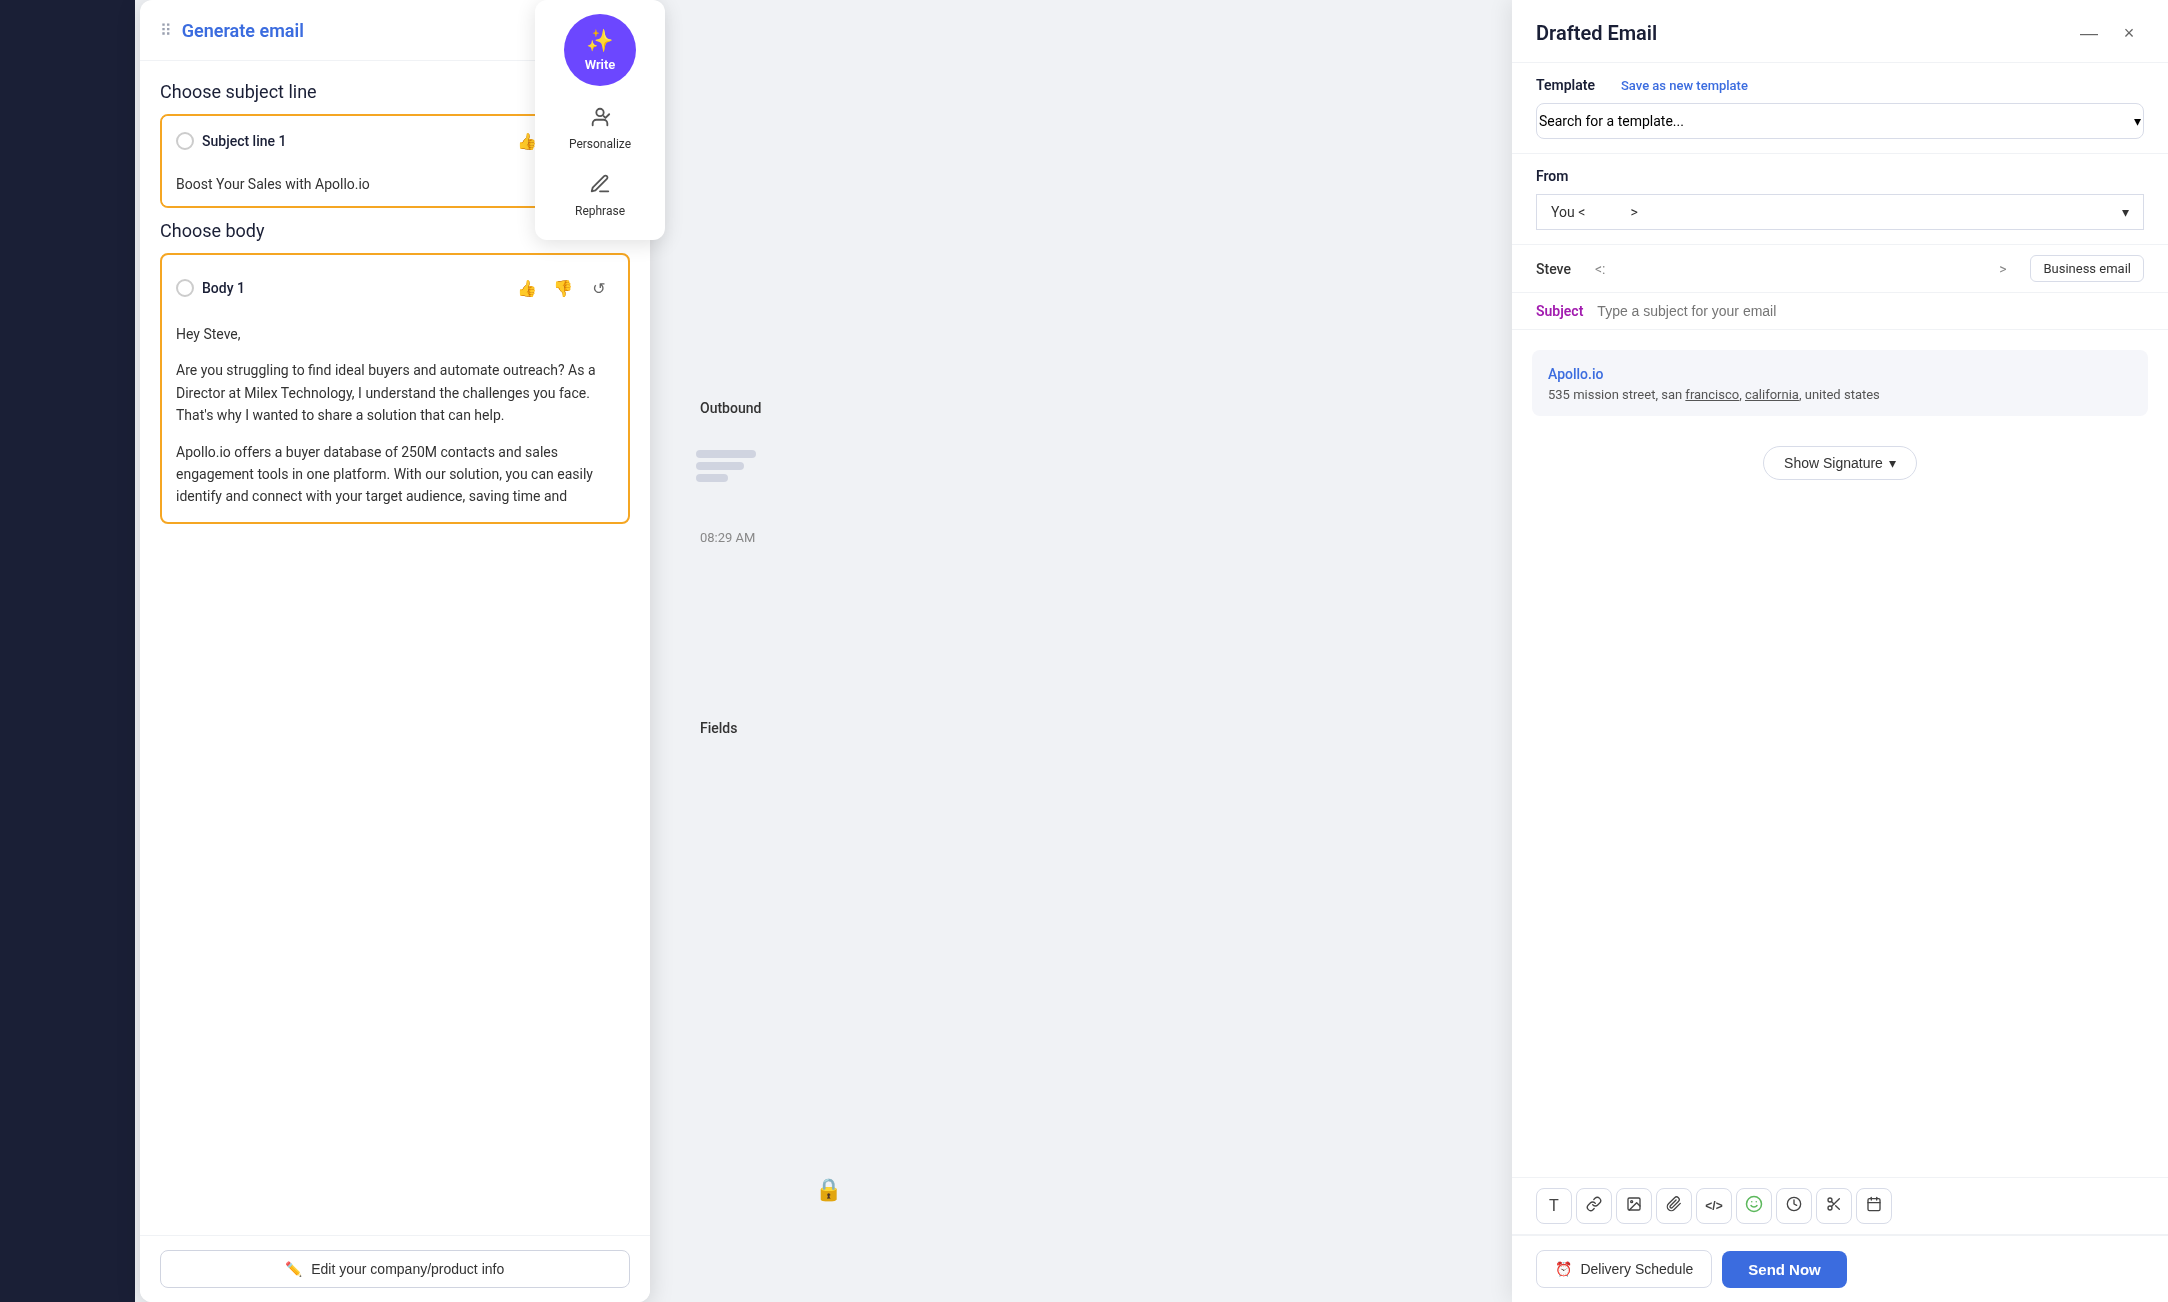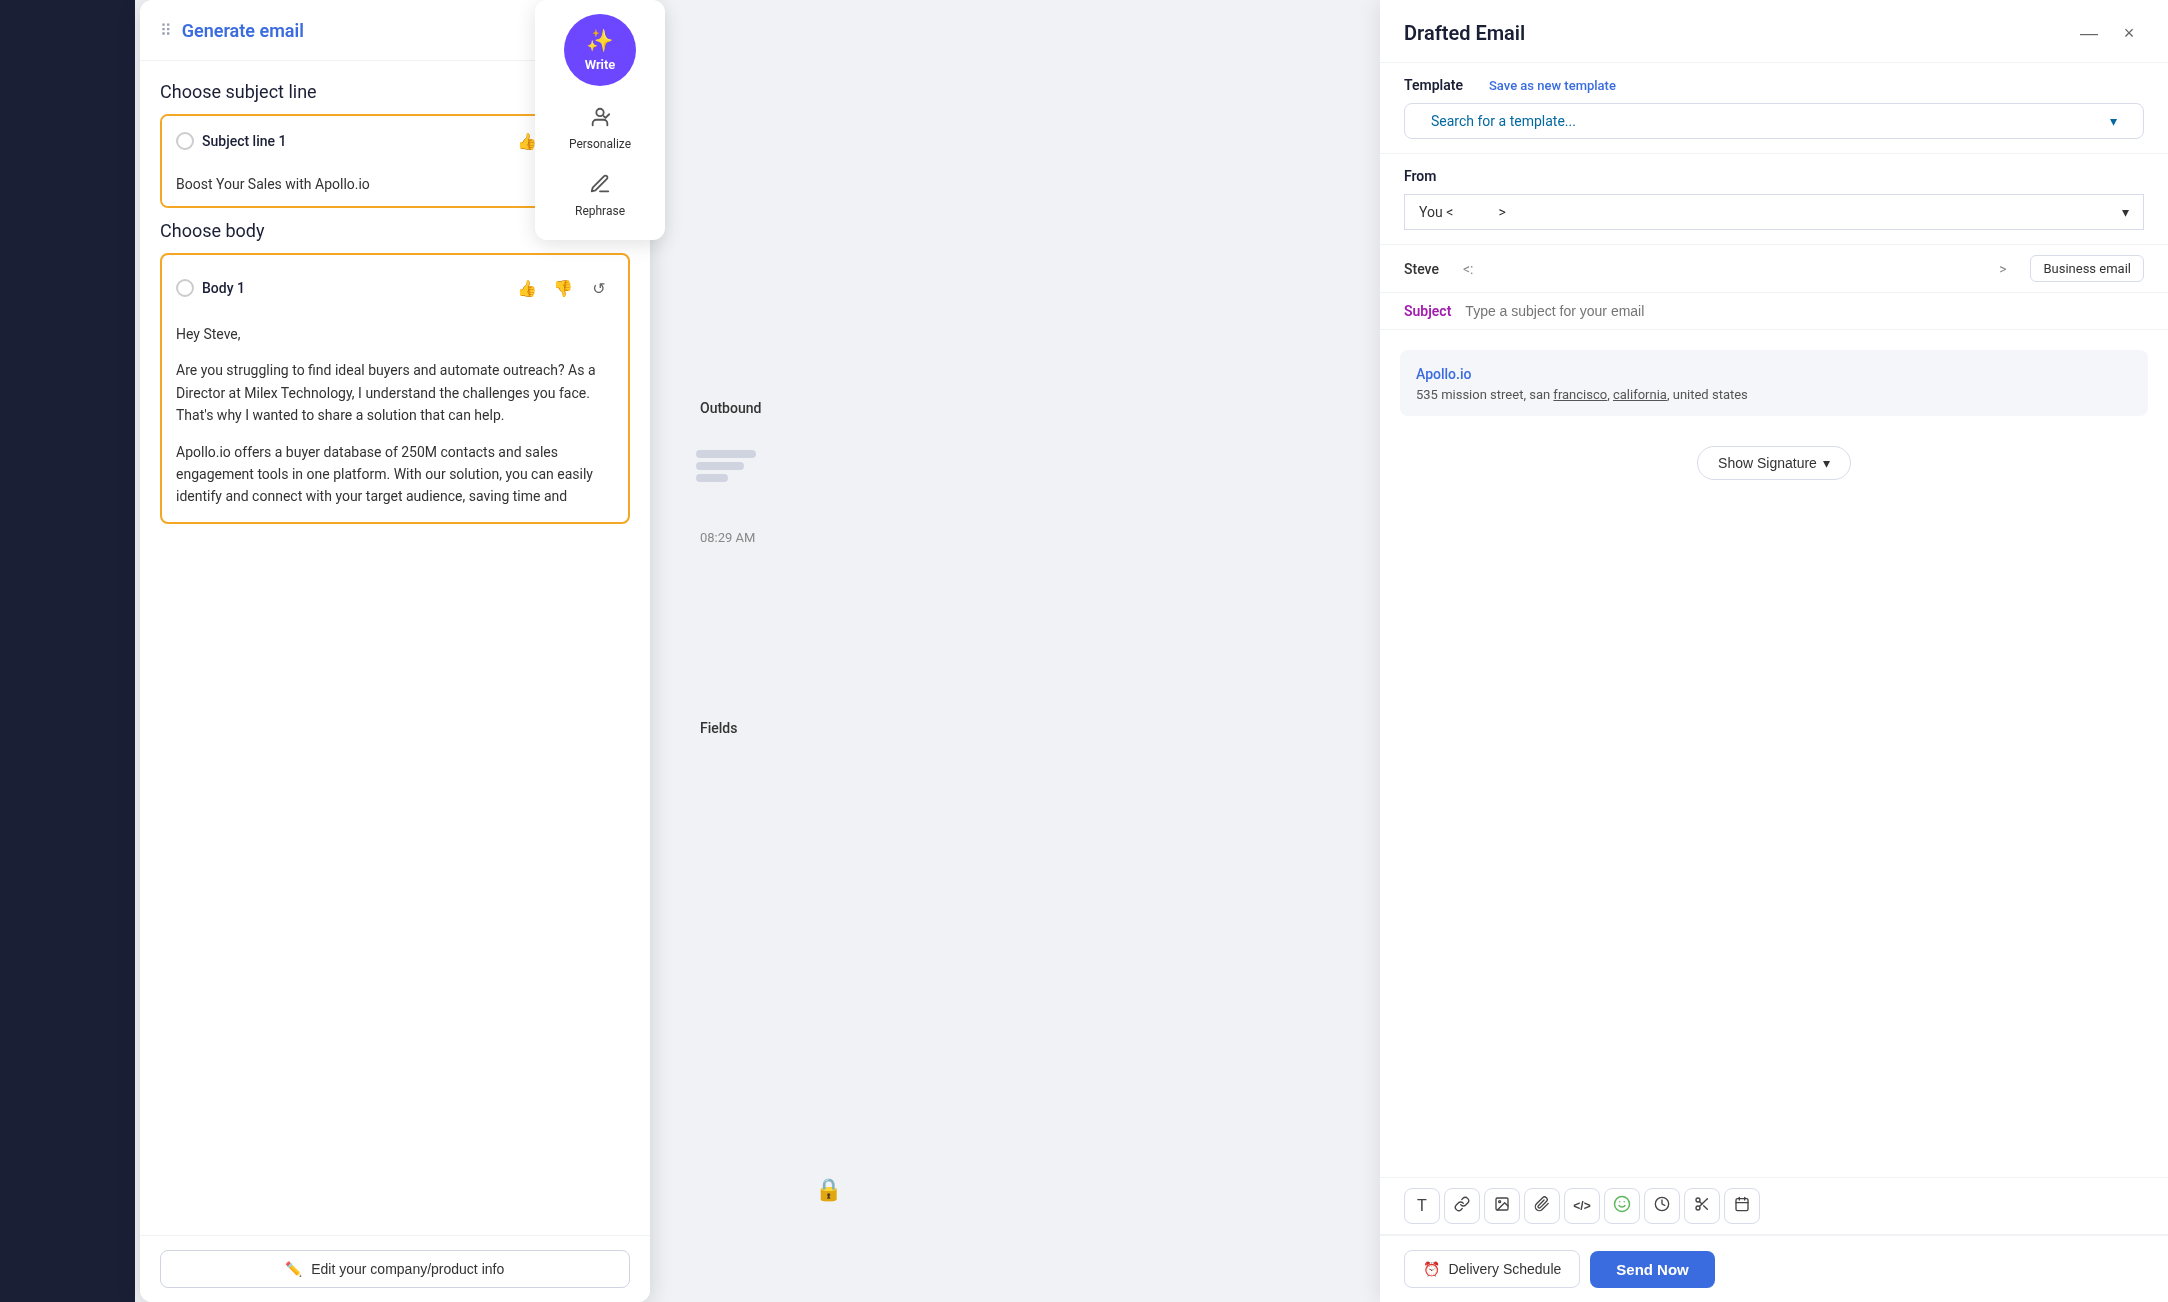--- a/index.html
+++ b/index.html
@@ -274,21 +274,21 @@
       position: absolute;
       bottom: 100px; left: 815px;
       font-size: 22px;
       color: #9aa0b0;
     }
 
     
     .drafted-panel {
       position: absolute;
       right: 0; top: 0;
-      width: 788px; bottom: 0;
+      width: 656px; bottom: 0;
       background: #fff;
       box-shadow: -4px 0 20px rgba(0,0,0,0.08);
       z-index: 10;
       display: flex;
       flex-direction: column;
     }
 
     .drafted-header {
       display: flex;
       align-items: center;
@@ -338,25 +338,25 @@
       flex-shrink: 0;
     }
     .form-control {
       flex: 1;
       display: flex;
       align-items: center;
       gap: 8px;
     }
     .template-select {
       flex: 1;
-      padding: 9px 26px;
+      padding: 9px 2px;
       border: 1.5px solid #d8dce8;
       border-radius: 8px;
       font-size: 14px;
-      color: #0369a1;
+      color: #000000;
       background: #fff;
       cursor: pointer;
       display: flex;
       align-items: flex-start;
       justify-content: space-between;
     }
     .save-template-link {
       color: #3b6cdf;
       font-size: 13px;
       font-weight: 500;

